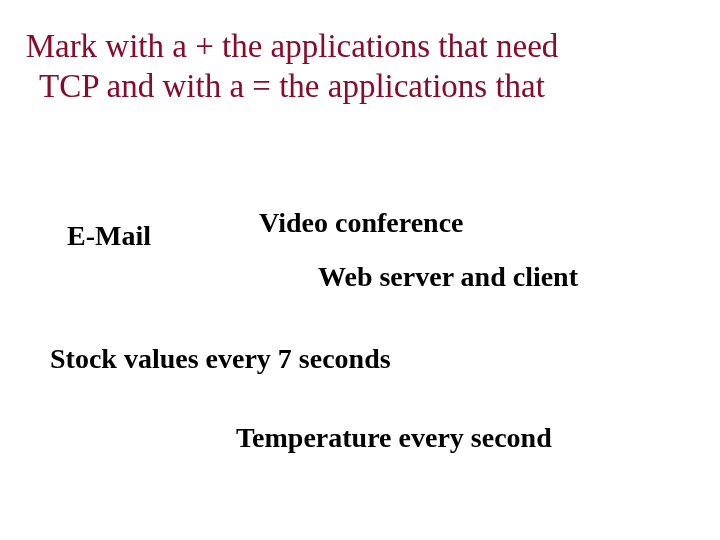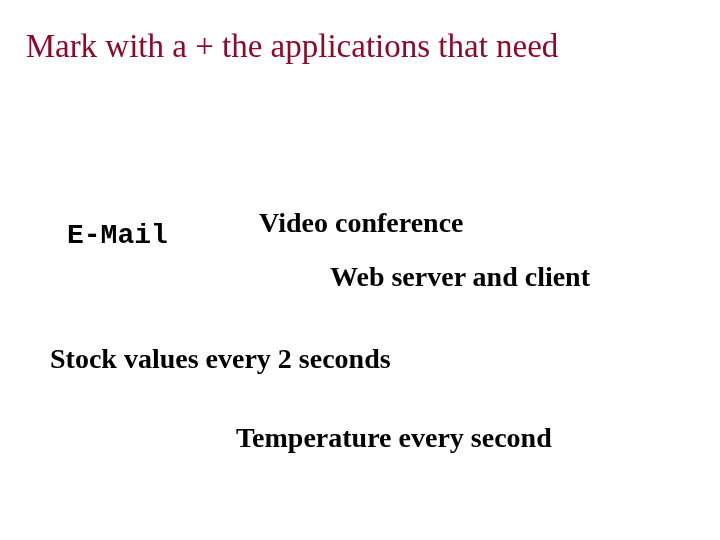--- a/index.html
+++ b/index.html
@@ -27,30 +27,31 @@
     }
     .title span { display: block; }
     .item {
       position: absolute;
       color: #000000;
       font-weight: bold;
       font-size: 28px;
       line-height: 32px;
       white-space: nowrap;
     }
-    #item-email { left: 67px; top: 220px; font-family: Liberation Mono, monospace; }
+    #item-email { left: 67px; top: 220px; }
     #item-video { left: 259px; top: 207px; }
-    #item-web { left: 330px; top: 261px; }
+    #item-web { left: 318px; top: 261px; }
     #item-stock { left: 50px; top: 343px; }
     #item-temp { left: 236px; top: 422px; text-align: right; }
   </style>
 </head>
 <body>
 
 <div class="title">
   <span>Mark with a + the applications that need</span>
+  <span>TCP and with a = the applications that</span>
 </div>
 
 <div class="item" id="item-email">E-Mail</div>
 <div class="item" id="item-video">Video conference</div>
 <div class="item" id="item-web">Web server and client</div>
-<div class="item" id="item-stock">Stock values every 2 seconds</div>
+<div class="item" id="item-stock">Stock values every 7 seconds</div>
 <div class="item" id="item-temp">Temperature every second</div>
 
 </body></html>

